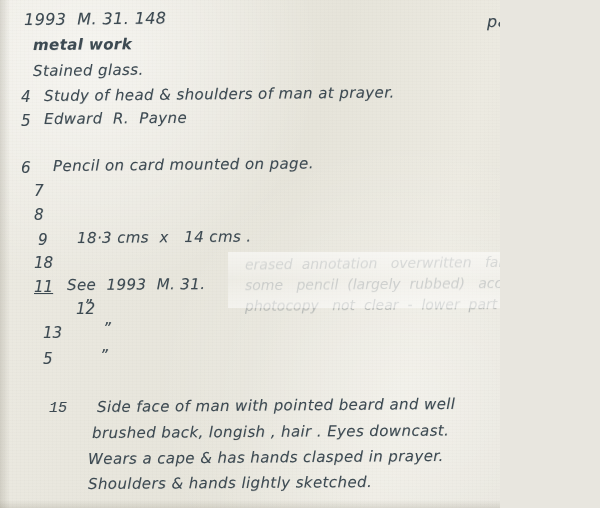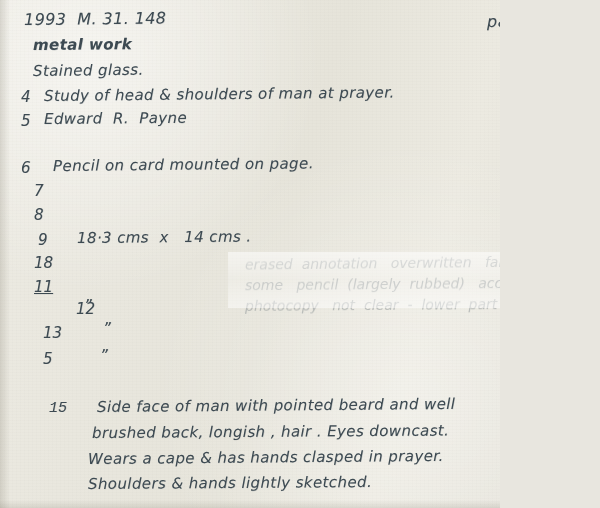--- a/index.html
+++ b/index.html
@@ -123,20 +123,21 @@
   <div class="num" style="left:34px; top:206px;">8</div>
   <div class="hand" style="left:62px; top:205px;"></div>
 
   <div class="num" style="left:38px; top:231px;">9</div>
   <div class="hand" style="left:77px; top:229px; transform: rotate(-0.5deg);">18·3 cms  x   14 cms .</div>
 
   <div class="num" style="left:34px; top:254px;">18</div>
   <div class="hand" style="left:70px; top:253px;"></div>
 
   <div class="num" style="left:34px; top:278px;text-decoration:underline;">11</div>
+  <div class="hand" style="left:67px; top:276px; transform: rotate(-0.4deg);">See  1993  M. 31.</div>
 
   <div class="num" style="left:36px; top:300px;margin-left:40px;">12</div>
   <div class="hand" style="left:84px; top:297px;">”</div>
 
   <div class="num" style="left:43px; top:324px;">13</div>
   <div class="hand" style="left:103px; top:320px;">”</div>
 
   <div class="num" style="left:43px; top:350px;">5</div>
   <div class="hand" style="left:100px; top:347px;">”</div>
 

